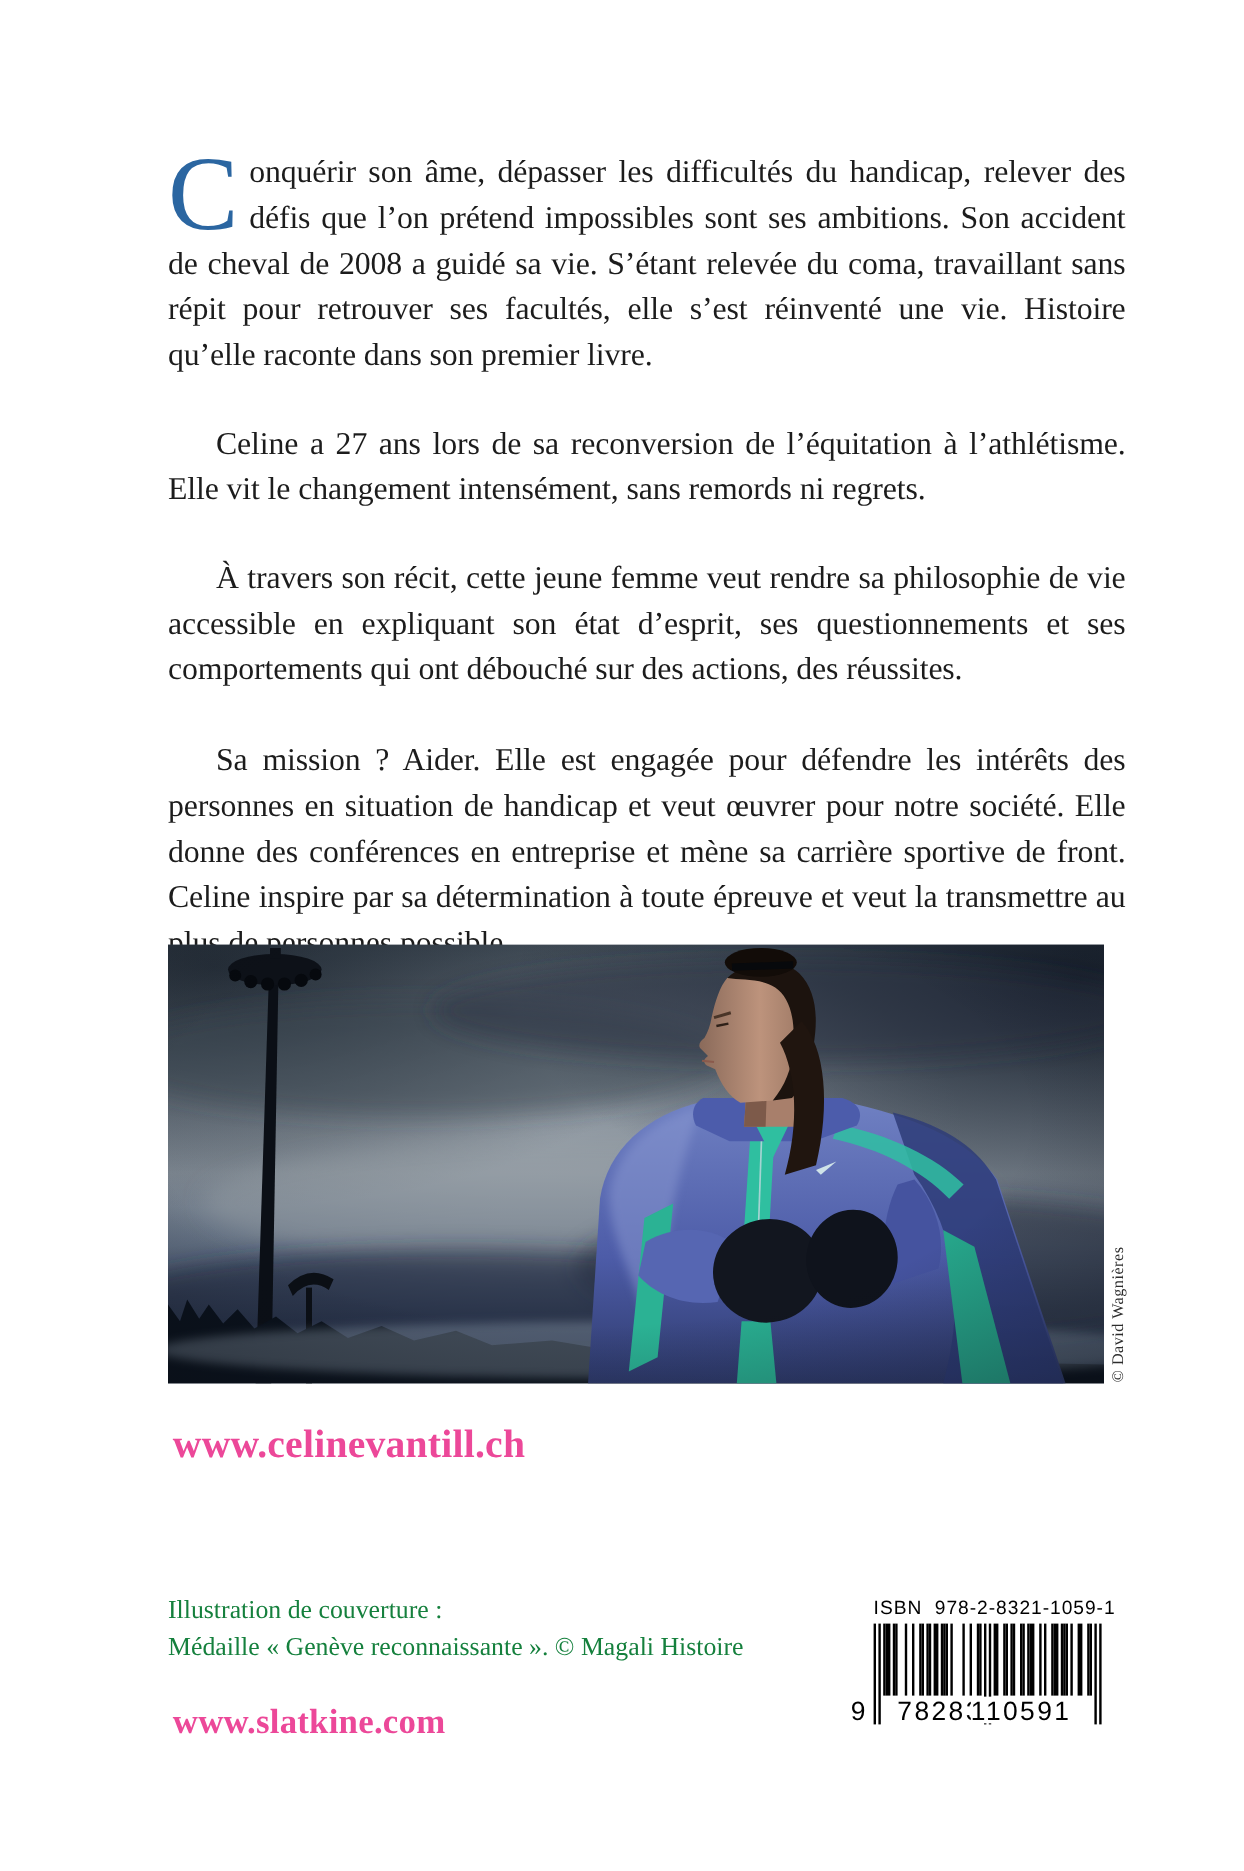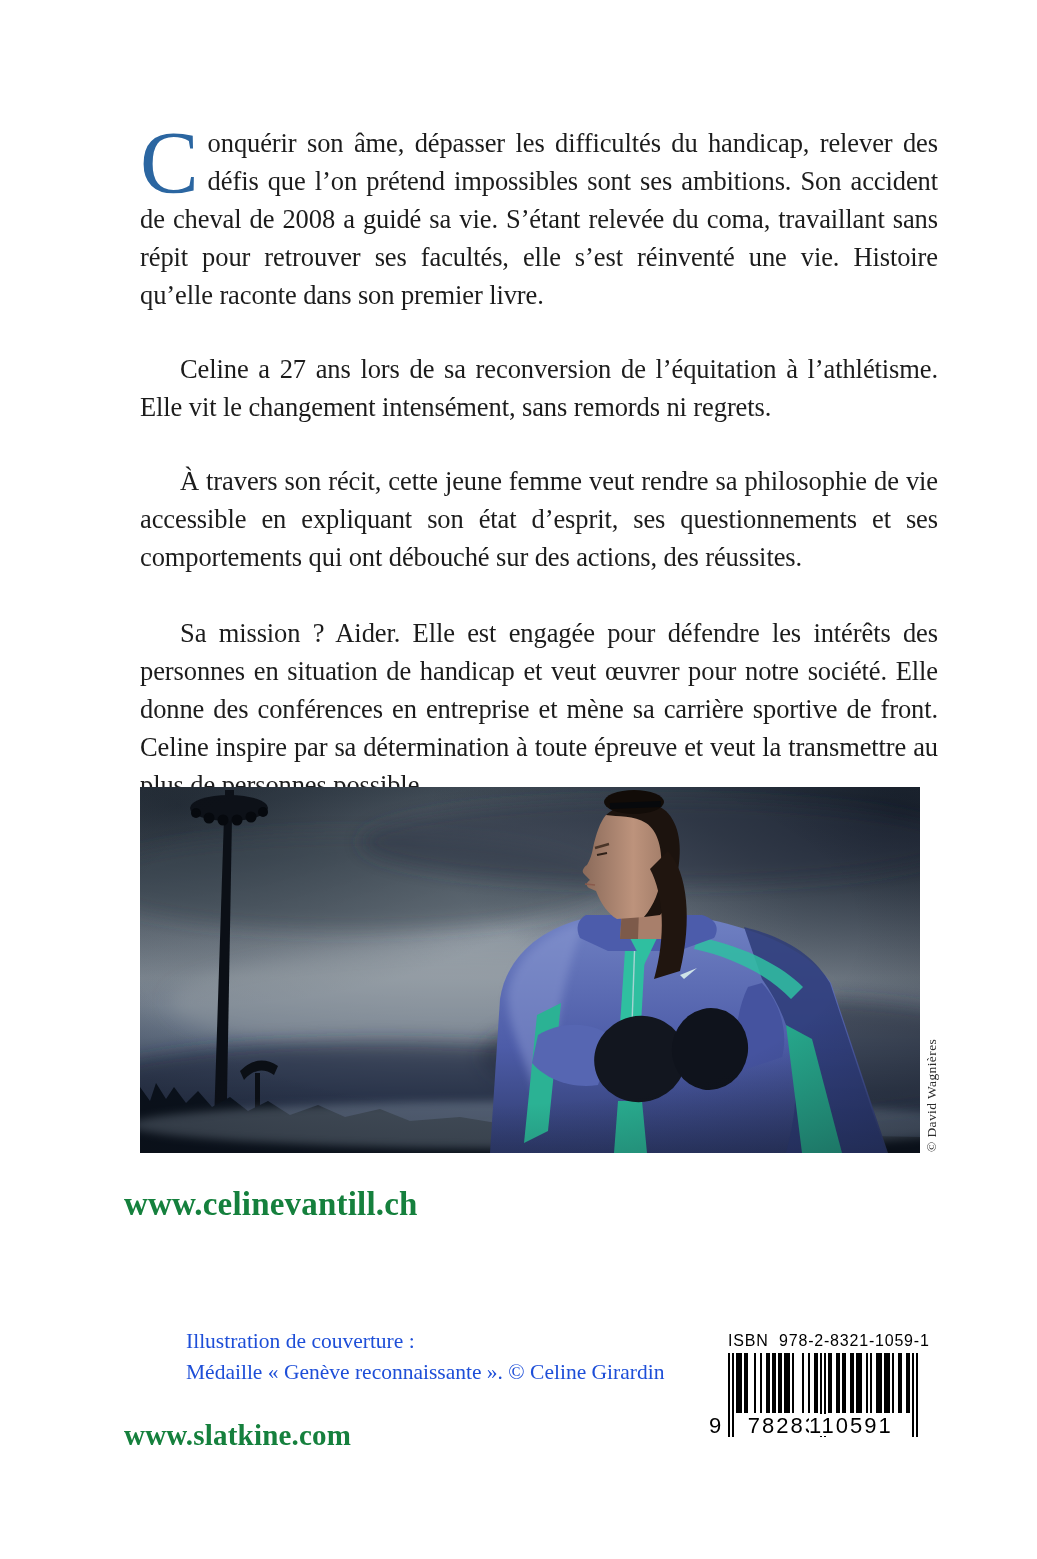--- a/index.html
+++ b/index.html
@@ -52,37 +52,36 @@
     transform-origin:0 0;
     font-size:13.5px;
     letter-spacing:0.4px;
     color:#2c2c2c;
     white-space:nowrap;
   }
 
   
   .site{
     position:absolute;
-    left:124px;
+    left:144px;
     font-weight:bold;
-    color:#15803d;
+    color:#ec4899;
     text-decoration:none;
     letter-spacing:0.2px;
   }
   .site.author{top:1186px; font-size:33px;}
   .site.publisher{top:1419px; font-size:29px;}
 
   
   .illus{
     position:absolute;
     left:140px; top:1326px;
     font-size:21.5px;
     line-height:31px;
-    color:#1d4ed8;
-    margin-left:46px;
+    color:#15803d;
   }
 
   
   .isbn-block{
     position:absolute;
     left:728px; top:1332px;
     width:212px;
     font-family:"Liberation Sans","DejaVu Sans",sans-serif;
     color:#000;
   }
@@ -241,21 +240,21 @@
       <rect width="780" height="366" fill="url(#vign)"></rect>
     </svg>
   </figure>
 
   <div class="credit">© David Wagnières</div>
 
   <a class="site author" href="#">www.celinevantill.ch</a>
 
   <div class="illus">
     <div>Illustration de couverture :</div>
-    <div>Médaille « Genève reconnaissante ». © Celine Girardin</div>
+    <div>Médaille « Genève reconnaissante ». © Magali Histoire</div>
   </div>
 
   <a class="site publisher" href="#">www.slatkine.com</a>
 
   <div class="isbn-block">
     <div class="isbn-label">ISBN  978-2-8321-1059-1</div>
     <div class="barcode-wrap">
       <div class="barcode" id="barcode">
           <div class="mod bar guard"></div>
           <div class="mod guard"></div>

